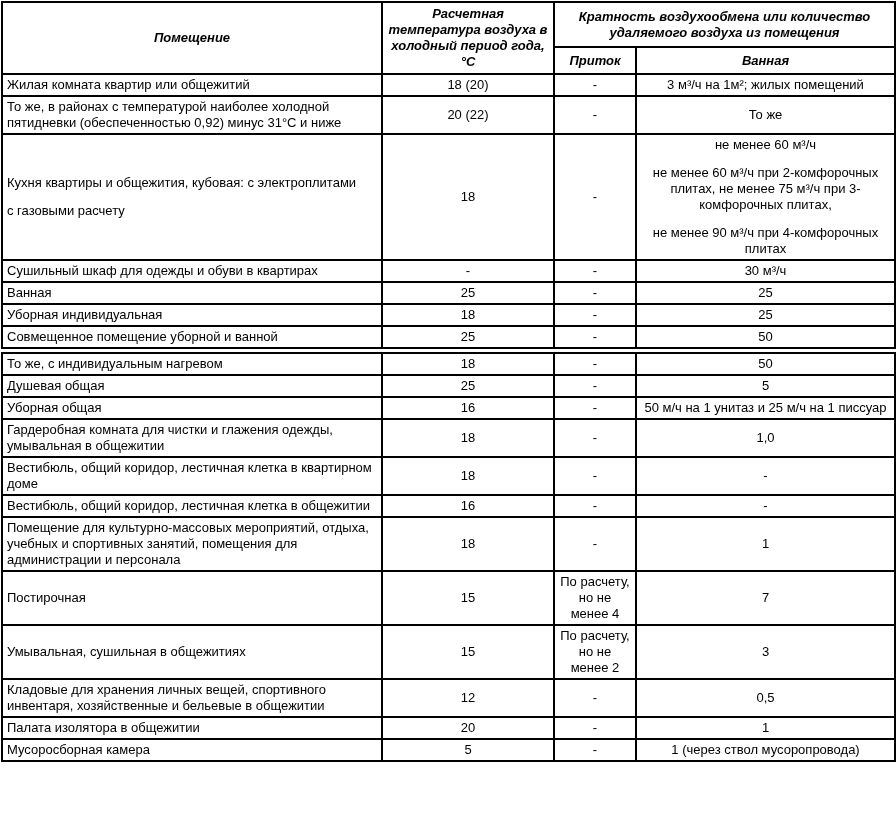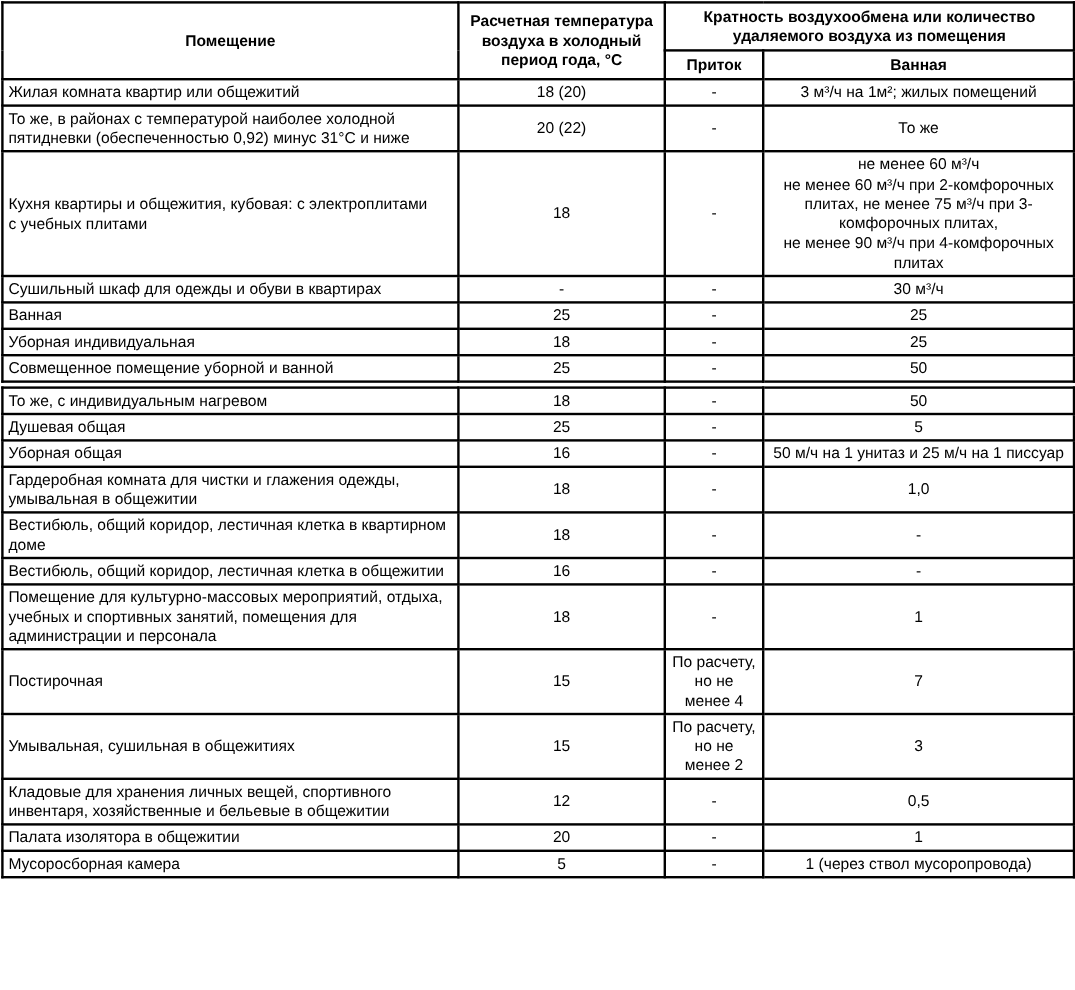--- a/index.html
+++ b/index.html
@@ -24,24 +24,25 @@
     font-size: 13px;
     line-height: 16px;
     vertical-align: middle;
     padding: 2px 4px;
     overflow: hidden;
   }
   .tbl th {
     font-weight: bold;
     text-align: center;
     padding: 3px 4px;
+    font-style: italic;
   }
   td.cell-room { text-align: left; }
   td.cell-center { text-align: center; }
-  .para + .para { margin-top: 1px; }
+  .para + .para { margin-top: 12px; }
   col.c1 { width: 380px; }
   col.c2 { width: 172px; }
   col.c3 { width: 82px; }
   col.c4 { width: 259px; }
 </style>
 </head>
 <body>
 
 <div class="doc">
 
@@ -72,21 +73,21 @@
         </tr>
         <tr>
           <td class="cell-room">То же, в районах с температурой наиболее холодной пятидневки (обеспеченностью 0,92) минус 31°С и ниже</td>
           <td class="cell-center">20 (22)</td>
           <td class="cell-center">-</td>
           <td class="cell-center">То же</td>
         </tr>
         <tr>
           <td class="cell-room">
             <div class="para">Кухня квартиры и общежития, кубовая: с электроплитами</div>
-            <div class="para">с учебных плитами</div>
+            <div class="para">с газовыми расчету</div>
           </td>
           <td class="cell-center">18</td>
           <td class="cell-center">-</td>
           <td class="cell-center">
             <div class="para">не менее 60 м³/ч</div>
             <div class="para">не менее 60 м³/ч при 2-комфорочных плитах, не менее 75 м³/ч при 3-комфорочных плитах,</div>
             <div class="para">не менее 90 м³/ч при 4-комфорочных плитах</div>
           </td>
         </tr>
         <tr>

